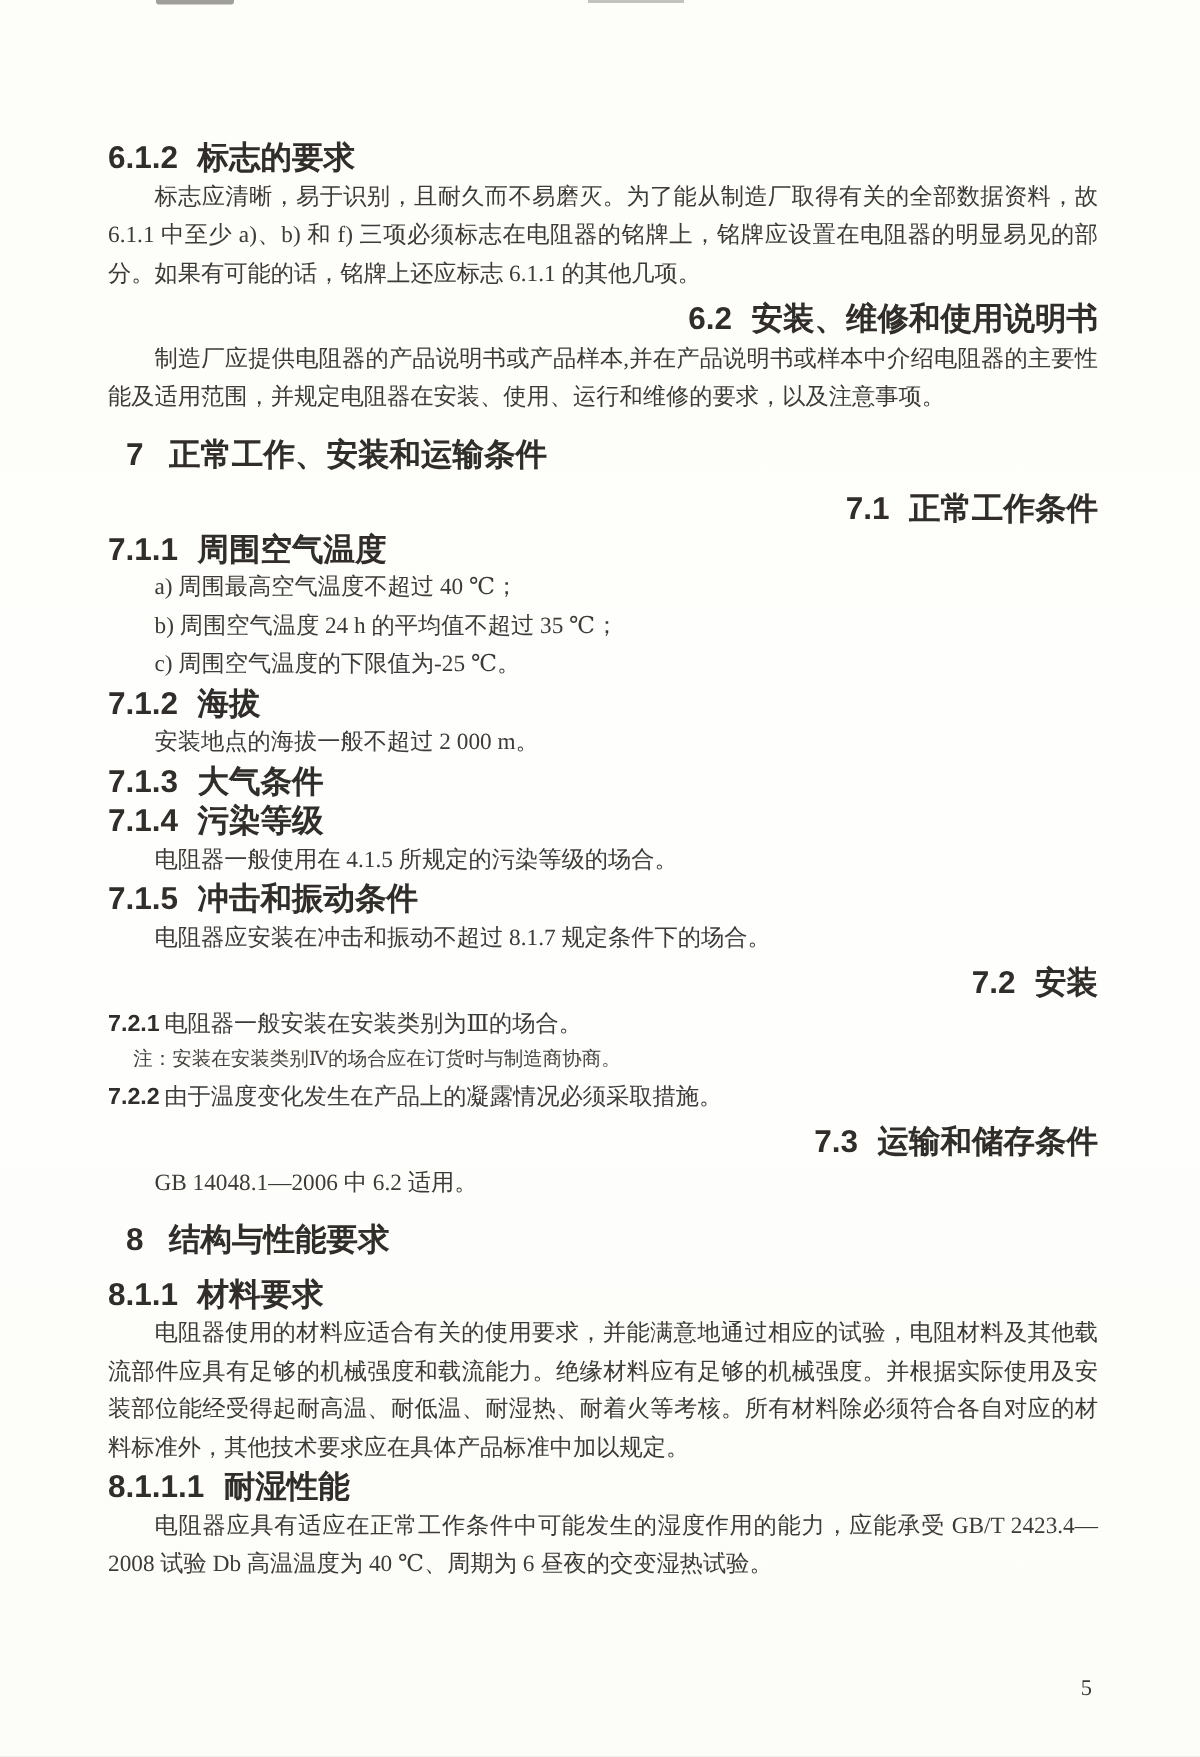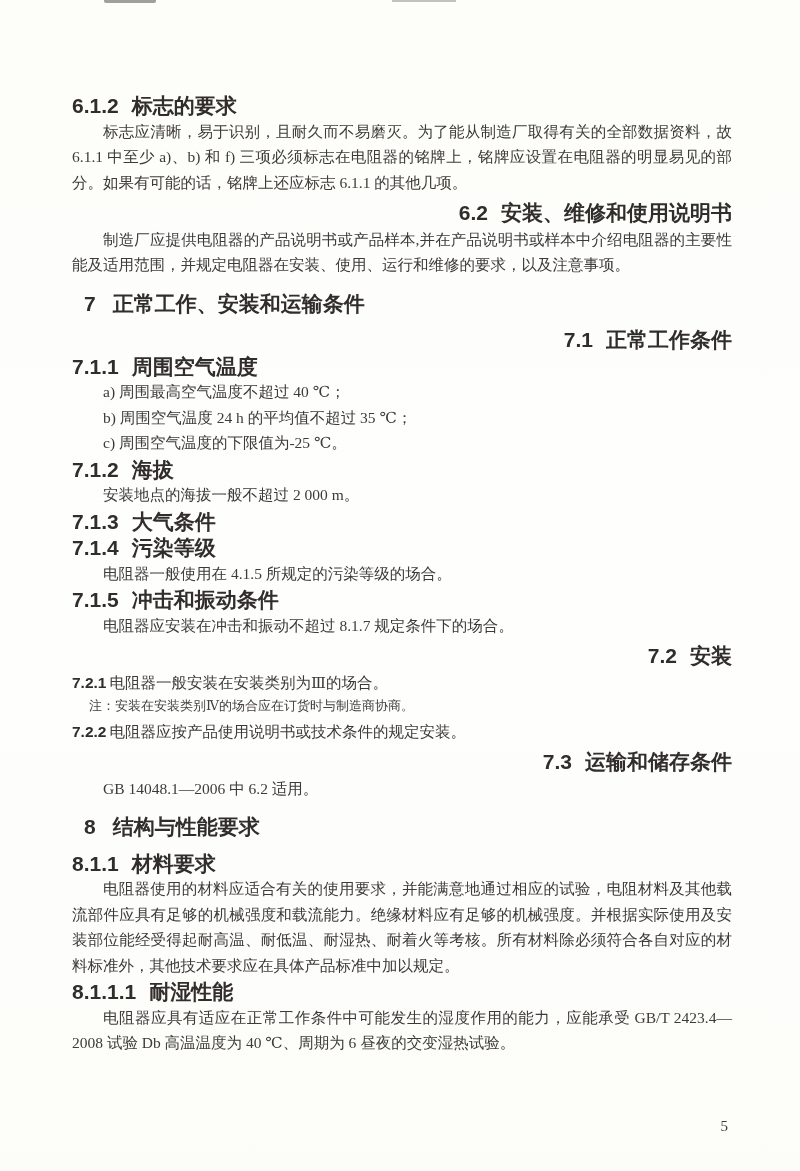--- a/index.html
+++ b/index.html
@@ -114,21 +114,21 @@
     <div class="h3"><span class="num">7.1.4</span><span>污染等级</span></div>
     <p class="body">电阻器一般使用在 4.1.5 所规定的污染等级的场合。</p>
 
     <div class="h3"><span class="num">7.1.5</span><span>冲击和振动条件</span></div>
     <p class="body">电阻器应安装在冲击和振动不超过 8.1.7 规定条件下的场合。</p>
 
     <div class="h2"><span class="num">7.2</span><span>安装</span></div>
 
     <div class="clause"><span class="num">7.2.1</span><span>电阻器一般安装在安装类别为Ⅲ的场合。</span></div>
     <div class="note">注：安装在安装类别Ⅳ的场合应在订货时与制造商协商。</div>
-    <div class="clause"><span class="num">7.2.2</span><span>电阻器应按产品使用说明书或技术条件的规定安装。</span></div>
+    <div class="clause"><span class="num">7.2.2</span><span>由于温度变化发生在产品上的凝露情况必须采取措施。</span></div>
 
     <div class="h2"><span class="num">7.3</span><span>运输和储存条件</span></div>
     <p class="body">GB 14048.1—2006 中 6.2 适用。</p>
 
     <div class="h1"><span class="num">8</span><span>结构与性能要求</span></div>
 
 
     <div class="h3"><span class="num">8.1.1</span><span>材料要求</span></div>
     <p class="body">电阻器使用的材料应适合有关的使用要求，并能满意地通过相应的试验，电阻材料及其他载流部件应具有足够的机械强度和载流能力。绝缘材料应有足够的机械强度。并根据实际使用及安装部位能经受得起耐高温、耐低温、耐湿热、耐着火等考核。所有材料除必须符合各自对应的材料标准外，其他技术要求应在具体产品标准中加以规定。</p>
 

